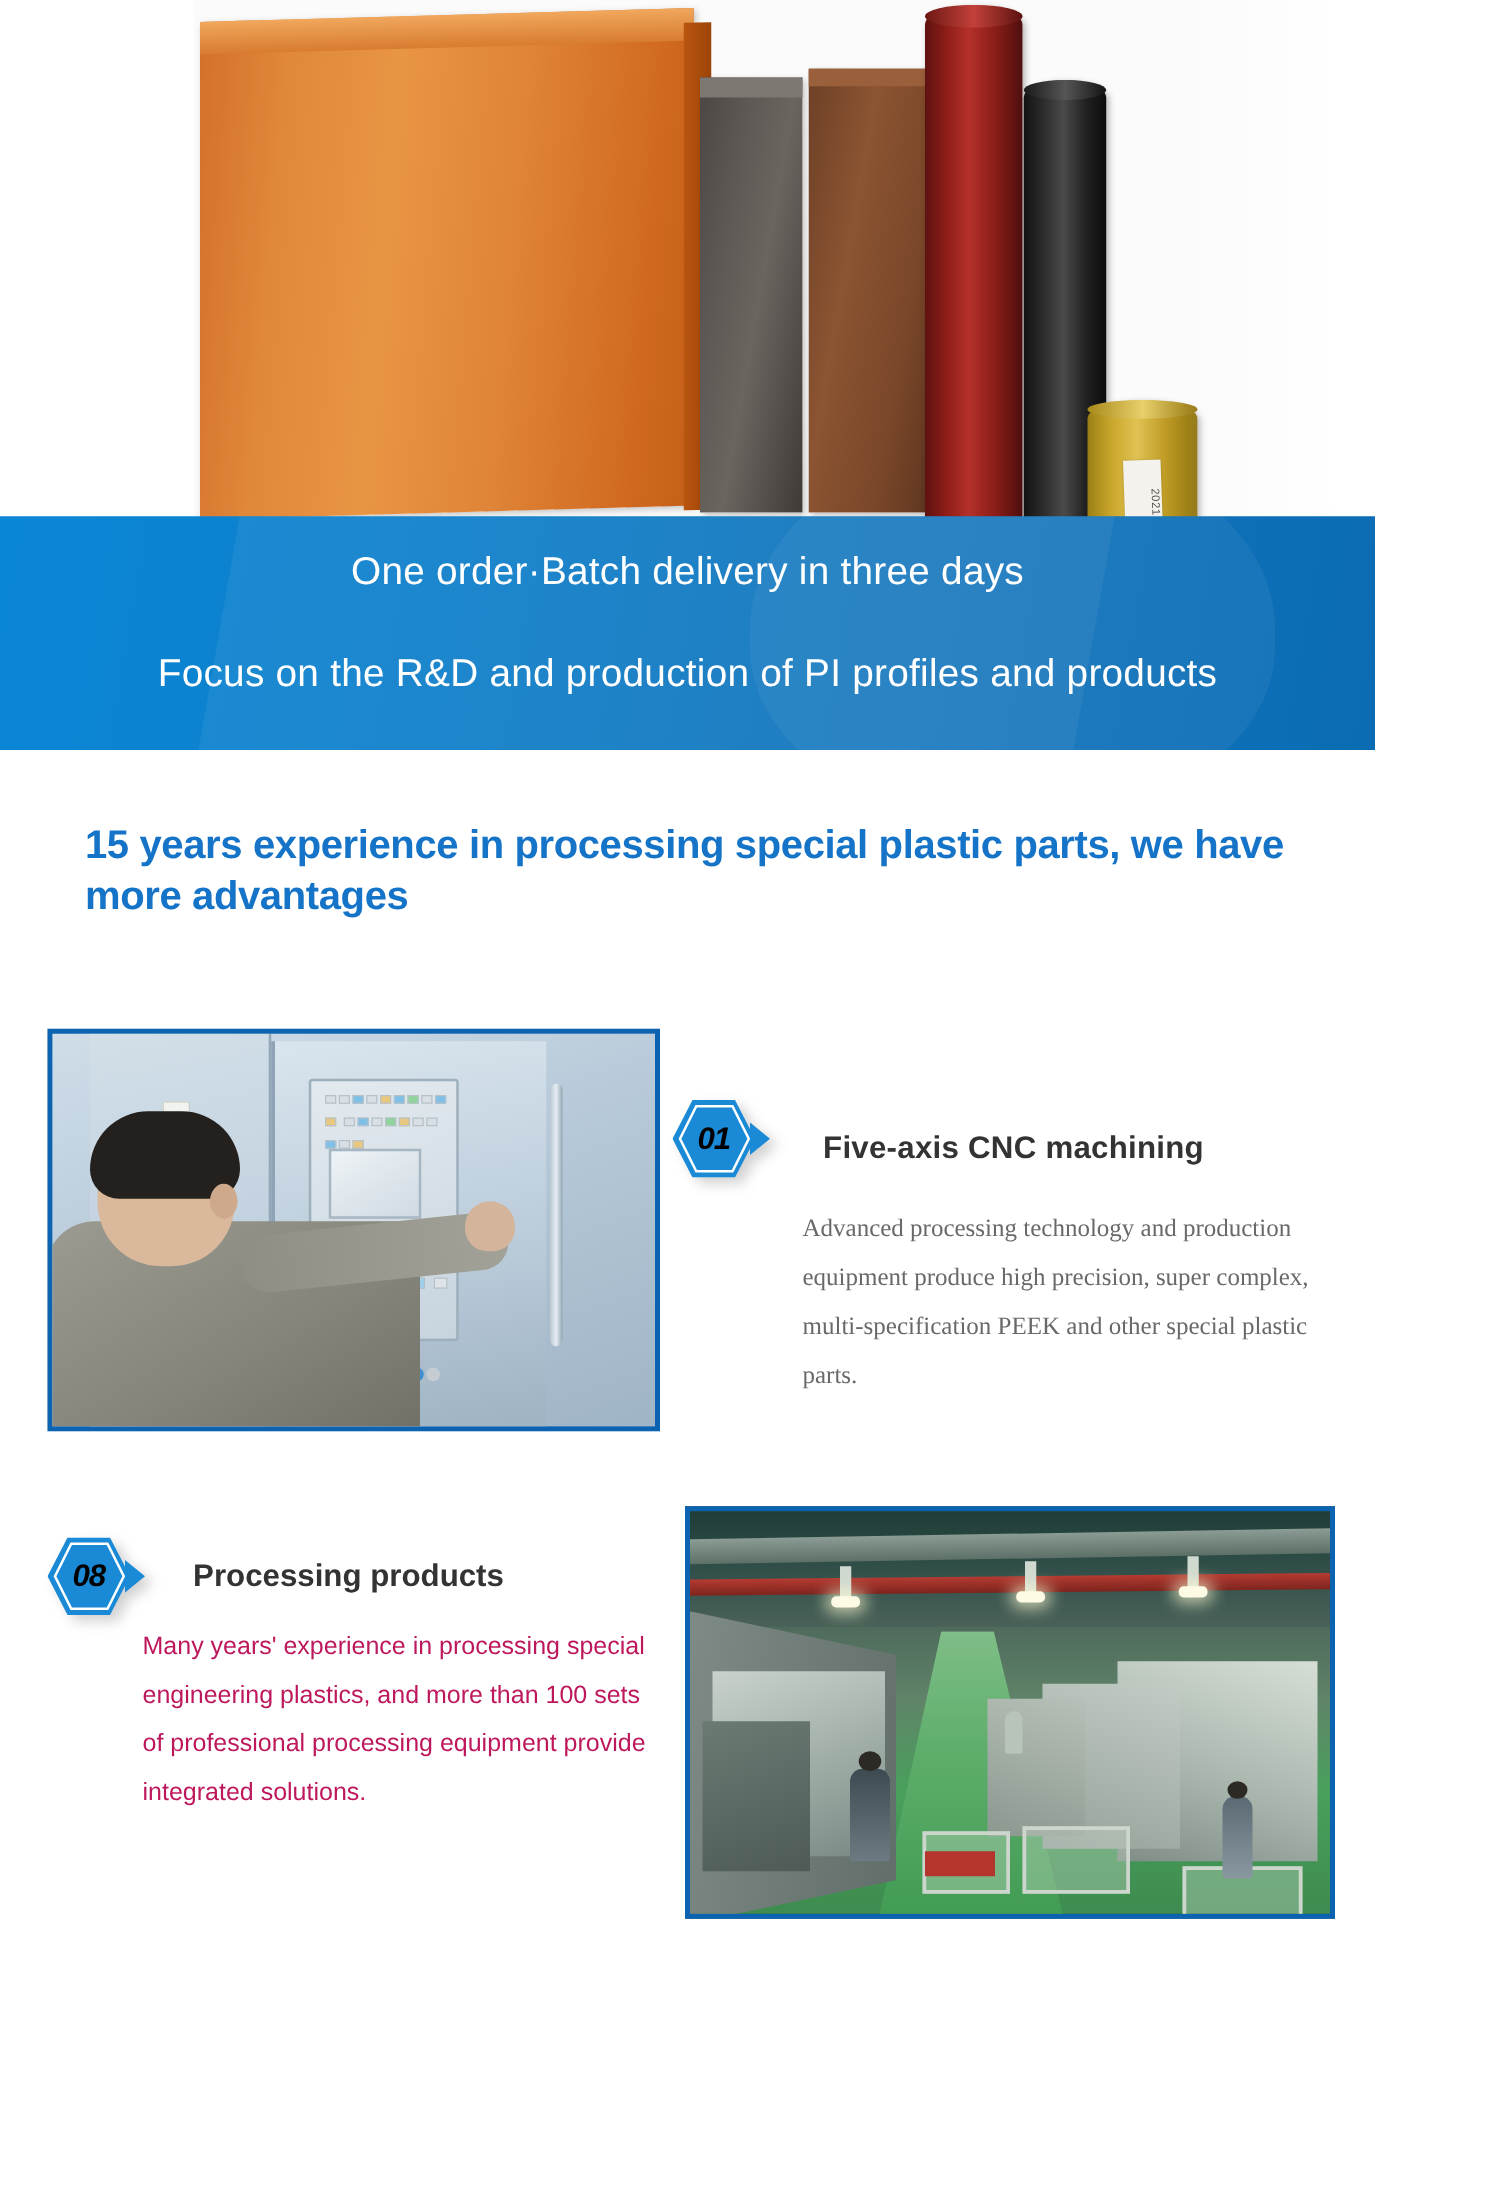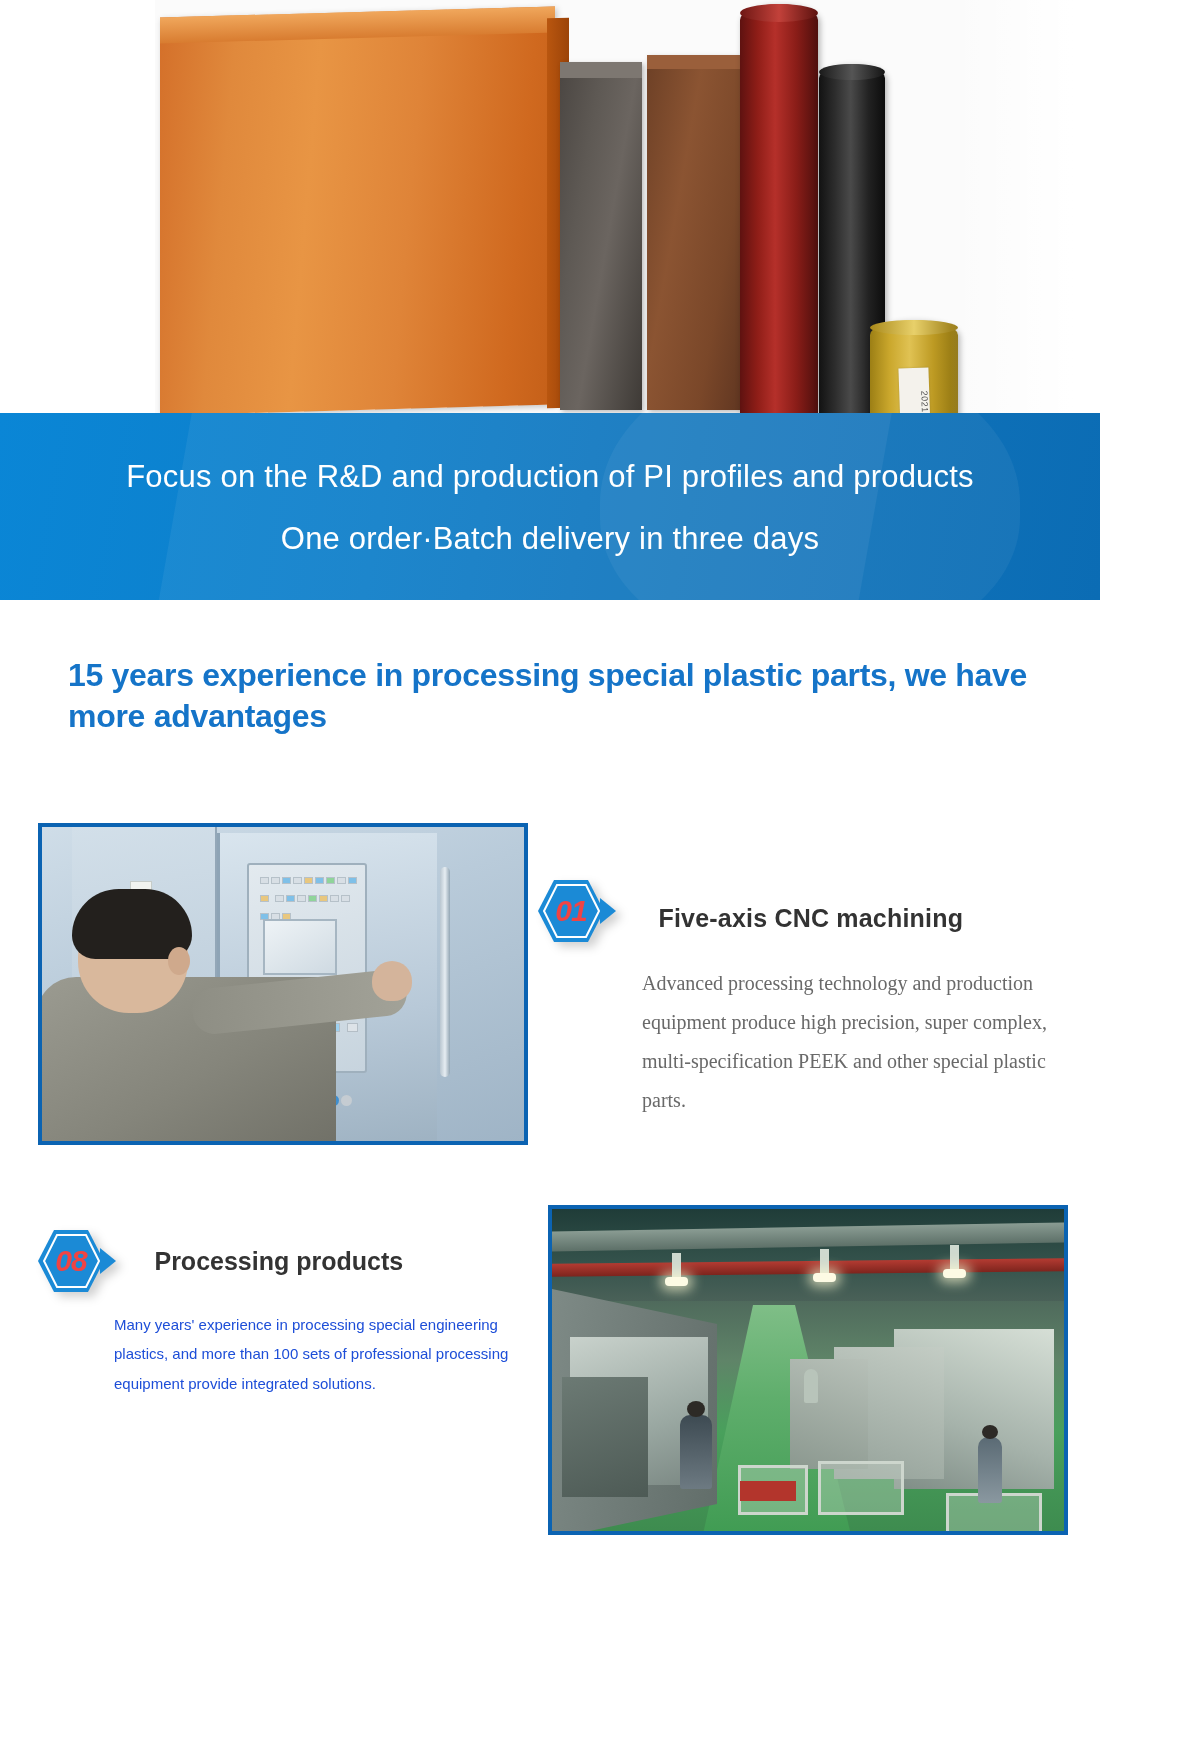--- a/index.html
+++ b/index.html
@@ -202,21 +202,21 @@
 
   .feat1-text{ position:absolute; left:538px; top:880px; width:530px; }
   .badge{
     position:relative; display:inline-block; vertical-align:middle;
     width:78px; height:62px;
   }
   .badge svg{ display:block; filter: drop-shadow(6px 5px 5px rgba(0,0,0,.18)); }
   .badge span{
     position:absolute; left:0; top:0; width:66px; height:62px;
     display:flex; align-items:center; justify-content:center;
-    color:#ef4444; font-size:30px; font-weight:bold; font-style:italic;
+    color:#000000; font-size:25px; font-weight:bold; font-style:italic;
     letter-spacing:-1px;
   }
   .feat-title{
     display:inline-block; vertical-align:middle; margin-left:38px;
     font-size:25px; font-weight:bold; color:#333333; letter-spacing:.2px;margin-top:15px;
   }
   .feat-body{
     margin-top:22px; margin-left:104px; width:430px;
     font-size:20px; color:#696969; line-height:1.95;font-family:Liberation Serif, serif;
   }
@@ -286,22 +286,22 @@
   .ws-cart.c2{ right:160px; top:252px; width:86px; height:54px; }
   .ws-cart.c3{ right:22px; top:284px; width:96px; height:42px; }
   .ws-red{ position:absolute; left:188px; top:272px; width:56px; height:20px; background:#b3352c; }
 
   .feat2-text{ position:absolute; left:38px; top:1230px; width:500px; }
   .feat2-title{
     display:inline-block; vertical-align:middle; margin-left:34px;
     font-size:25px; font-weight:bold; color:#333333;
   }
   .feat2-body{
-    margin-top:18px; margin-left:76px; width:420px;
-    font-size:15px; color:#1d4ed8; line-height:1.95;
+    margin-top:6px; margin-left:76px; width:420px;
+    font-size:20px; color:#be185d; line-height:1.95;
   }
 </style>
 </head>
 <body>
 
 <div class="page">
 
   <div class="hero">
     <div class="hero-photo">
       <div class="slab-orange"></div>
@@ -312,22 +312,22 @@
       <div class="rod-black"></div>
       <div class="rod-gold"></div>
       <div class="rod-label">2021.03.25</div>
     </div>
     <div class="hero-fade"></div>
   </div>
 
   <div class="banner">
     <div class="banner-shape"></div>
     <div class="banner-shape2"></div>
+    <div class="banner-line l2">One order·Batch delivery in three days</div>
     <div class="banner-line l1">Focus on the R&amp;D and production of PI profiles and products</div>
-    <div class="banner-line l2">One order·Batch delivery in three days</div>
   </div>
 
   <h1 class="section-heading">15 years experience in processing special plastic parts, we have more advantages</h1>
 
   <div class="feat1-img">
     <div class="feat1-inner">
       <div class="cnc-doorL">
         <div class="cnc-sticker s1"></div>
         <div class="cnc-sticker s2"></div>
         <div class="cnc-sticker s3"></div>

